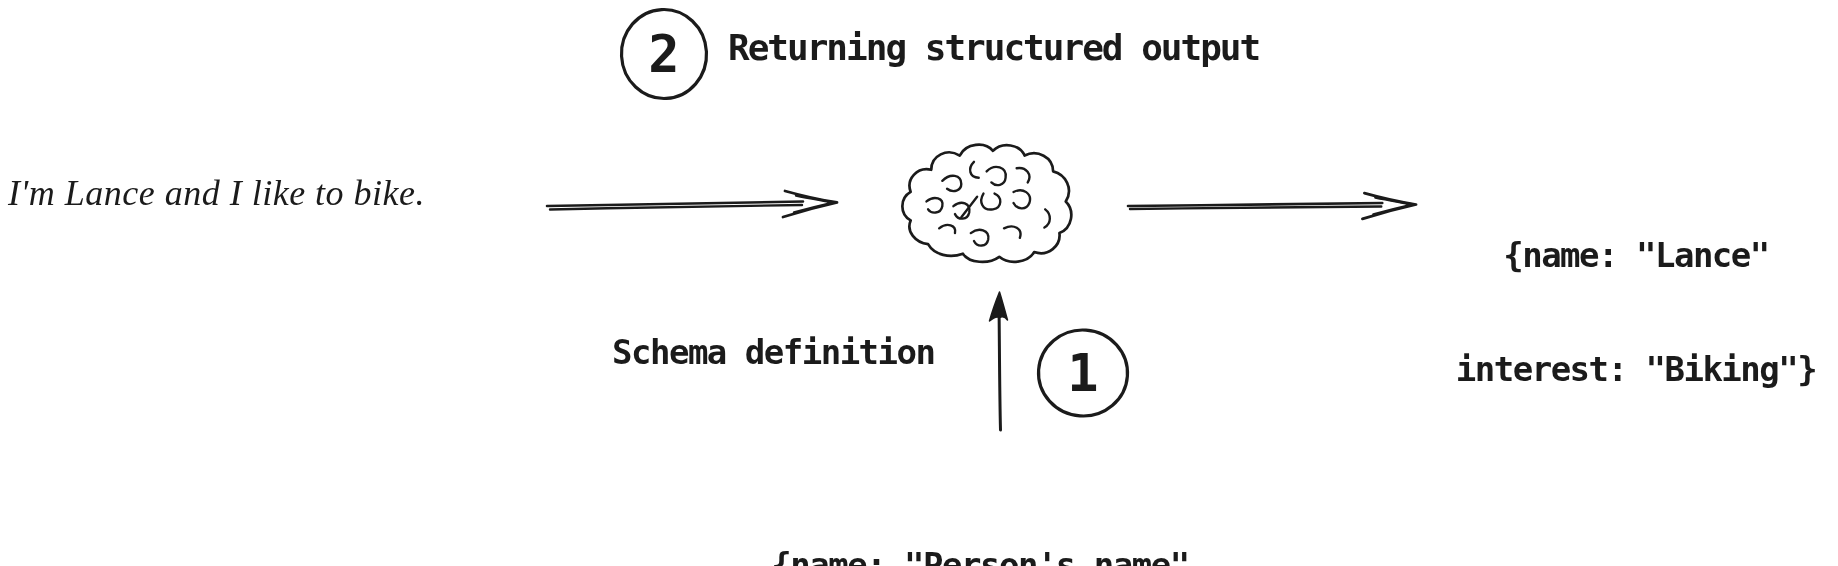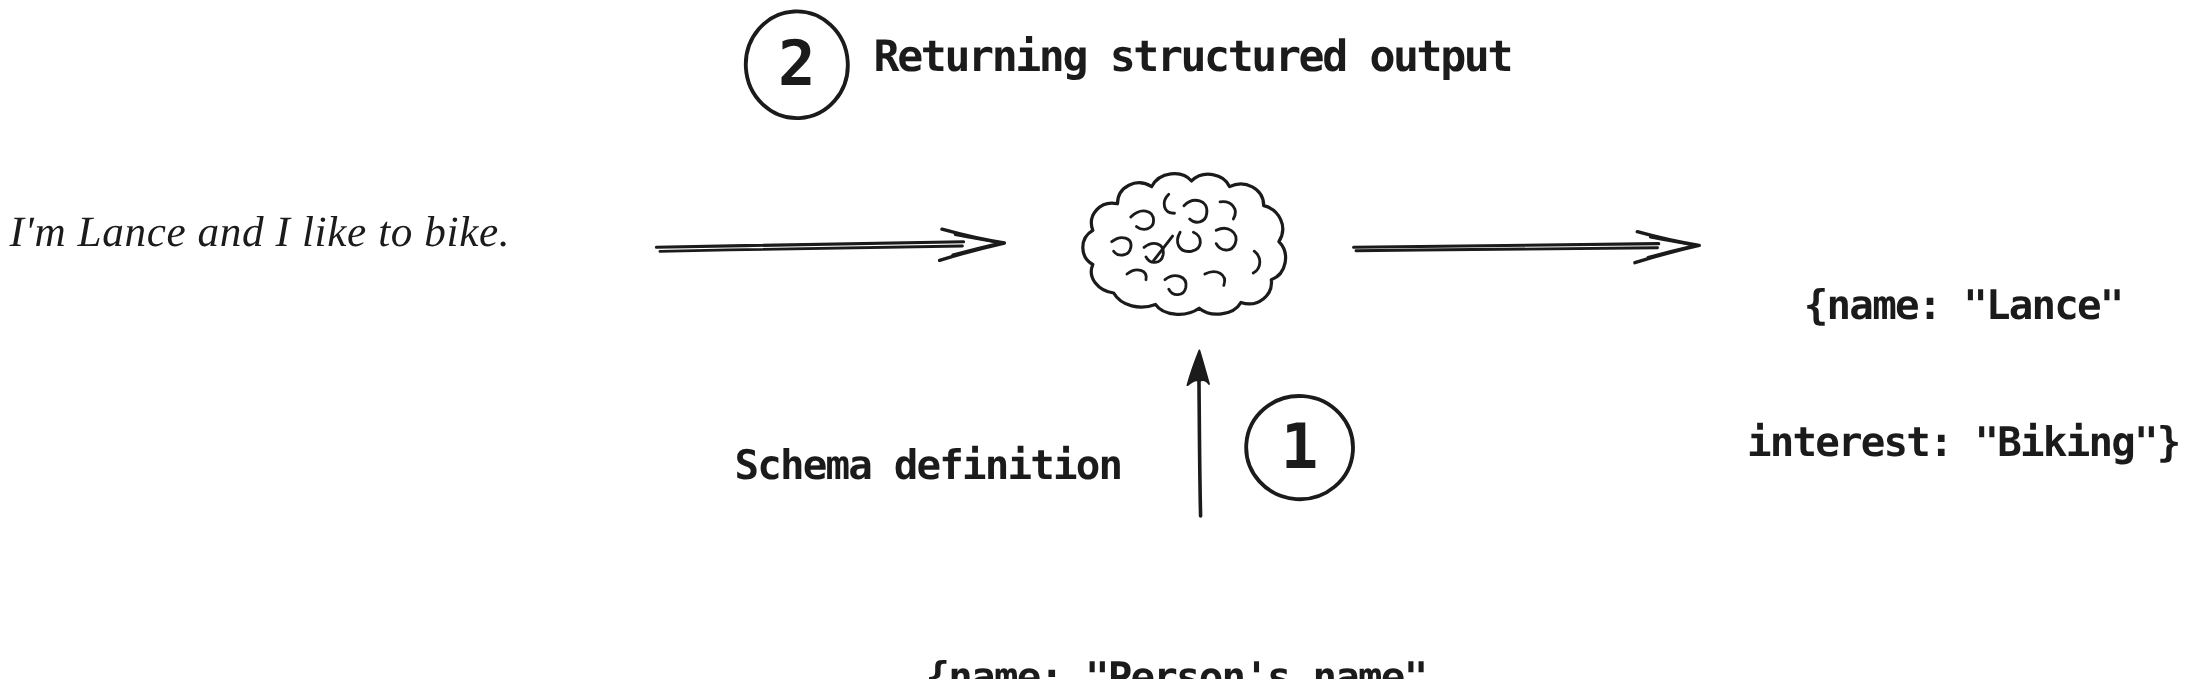--- a/index.html
+++ b/index.html
@@ -68,21 +68,21 @@
     text-align:center;
     line-height:38px;
   }
   .schema-block{
     left:630px; top:470px;
     width:700px;
     text-align:center;
     line-height:38px;
   }
   .schema-label{
-    left:612px; top:368px;
+    left:612px; top:332px;
     line-height:40px;
   }
   svg{display:block;overflow:visible;}
   .stroke{
     fill:none;
     stroke:var(--ink);
     stroke-linecap:round;
     stroke-linejoin:round;
   }
 </style>

